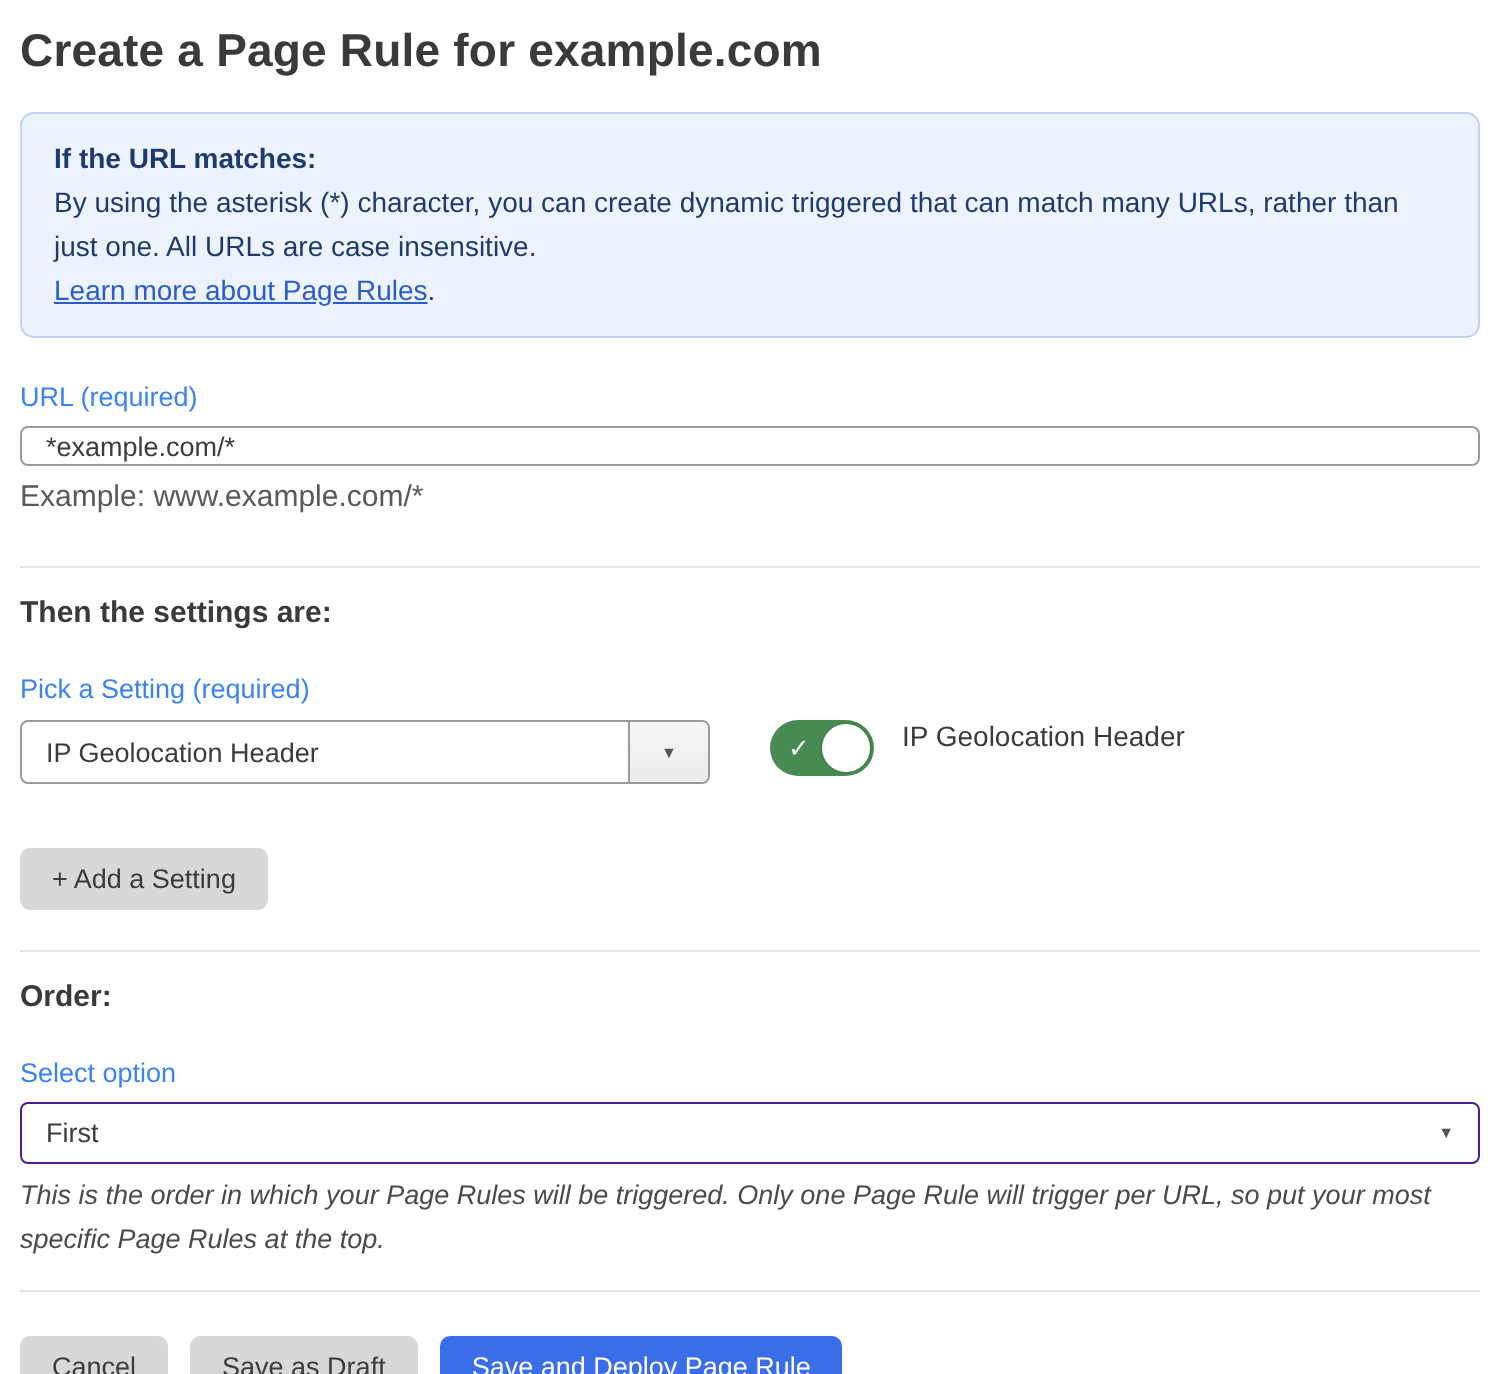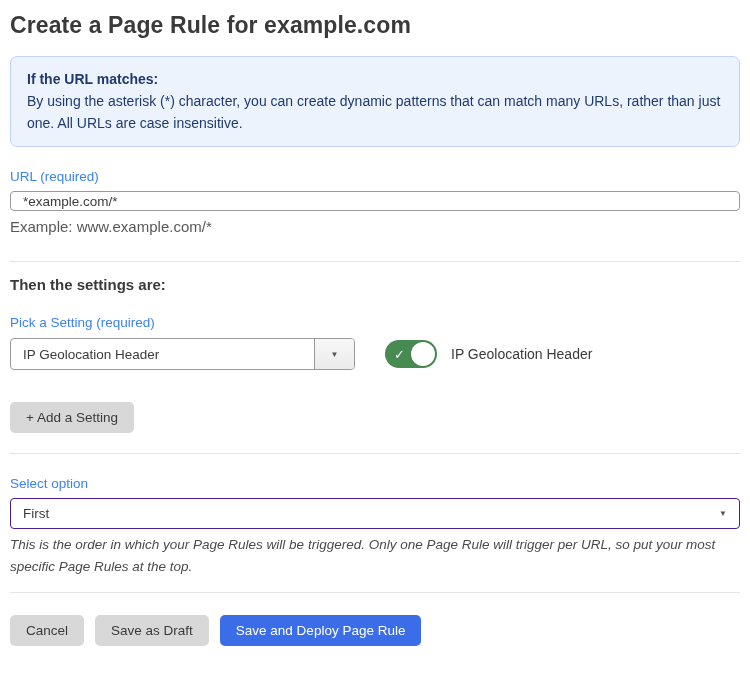--- a/index.html
+++ b/index.html
@@ -74,21 +74,21 @@
   h2.section-heading {
     font-size: 15px;
     font-weight: bold;
     color: #3a3a3a;
     margin-top: 14px;
   }
 
   .setting-row {
     margin-top: 8px;
     display: flex;
-    align-items: center;
+    align-items: flex-start;
   }
   .select-composite {
     width: 345px;
     height: 32px;
     border: 1px solid #9a9a9a;
     border-radius: 4px;
     background: #ffffff;
     display: flex;
     align-items: stretch;
     cursor: pointer;
@@ -192,21 +192,22 @@
 </style>
 </head>
 <body>
 
 <div class="page">
 
   <h1 class="page-title">Create a Page Rule for example.com</h1>
 
   <div class="info-box">
     <div class="info-heading">If the URL matches:</div>
-    <div class="info-body">By using the asterisk (*) character, you can create dynamic patterns that can match many URLs, rather than just one. All URLs are case insensitive.</div>
+    <div class="info-body">By using the asterisk (*) character, you can create dynamic triggered that can match many URLs, rather than just one. All URLs are case insensitive.</div>
+    <div><a class="info-link">Learn more about Page Rules</a><span class="info-link-suffix">.</span></div>
   </div>
 
   <div class="field-label">URL (required)</div>
   <input class="text-input" type="text" value="*example.com/*" style="">
   <div class="helper-text">Example: www.example.com/*</div>
 
   <hr class="divider divider-1">
 
   <h2 class="section-heading">Then the settings are:</h2>
 
@@ -223,20 +224,21 @@
       <span class="toggle-check">✓</span>
       <span class="toggle-knob"></span>
     </div>
     <div class="toggle-label">IP Geolocation Header</div>
   </div>
 
   <button class="btn btn-gray add-setting-btn">+ Add a Setting</button>
 
   <hr class="divider divider-2">
 
+  <h2 class="section-heading">Order:</h2>
 
   <div class="field-label">Select option</div>
 
   <div class="order-select">
     <span>First</span>
     <span class="arrow-glyph">▼</span>
   </div>
 
   <div class="order-helper">This is the order in which your Page Rules will be triggered. Only one Page Rule will trigger per URL, so put your most specific Page Rules at the top.</div>
 

